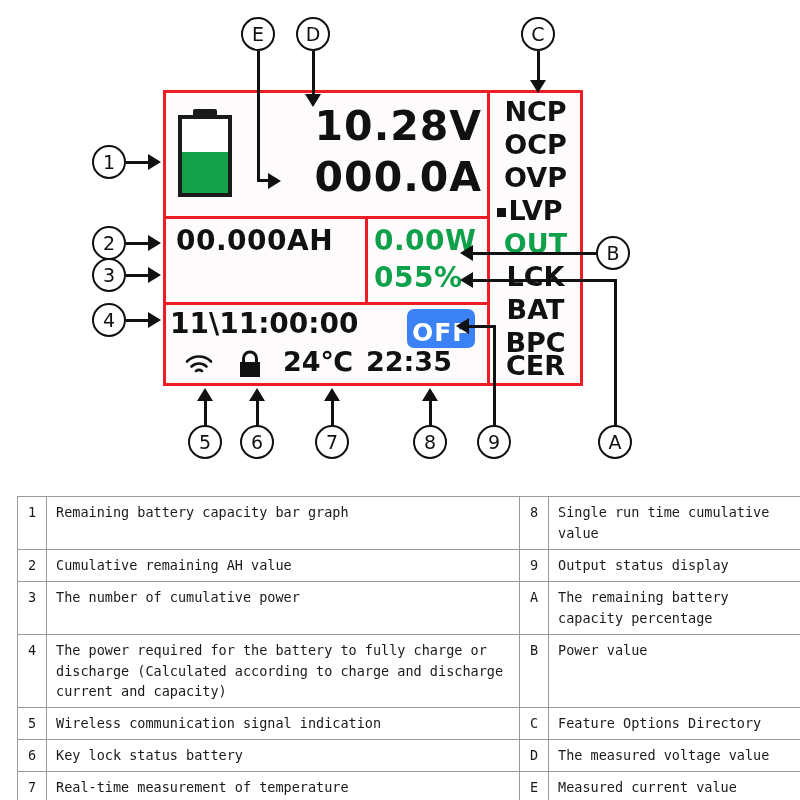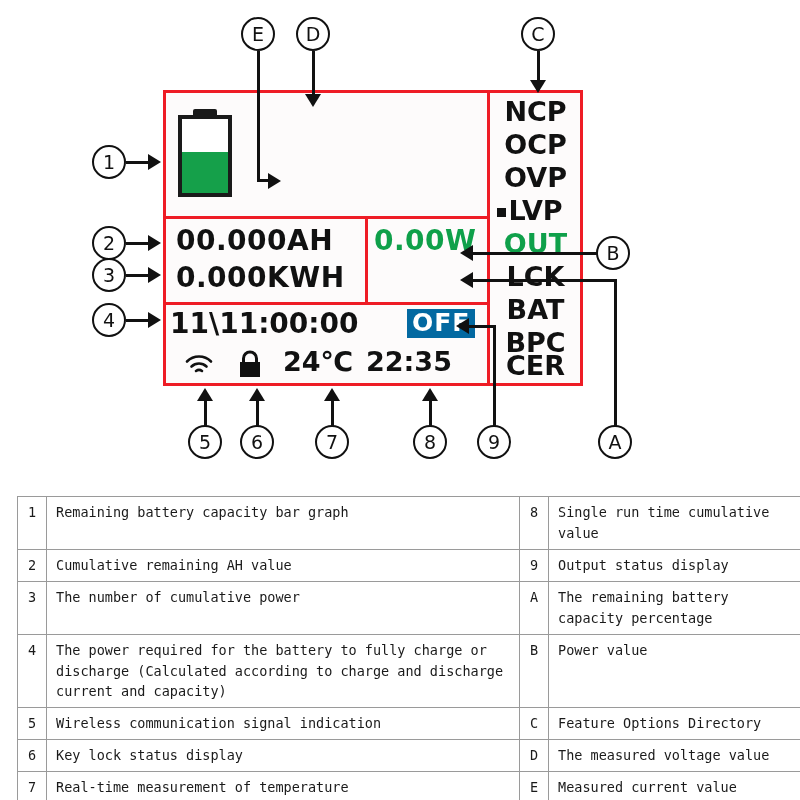--- a/index.html
+++ b/index.html
@@ -146,28 +146,29 @@
     font-family: "DejaVu Sans", sans-serif;
     font-size: 28px;
     font-weight: 700;
     color: #111111;
     letter-spacing: 0px;
     white-space: pre;
   }
   .off-badge {
     position: absolute;
     left: 241px; top: 4px;
-    padding: 1px 5px 3px 5px;
-    background: #0369a1;
+    padding: 11px 5px 3px 5px;
+    background: #3b82f6;
     color: #ffffff;
     font-family: "DejaVu Sans", sans-serif;
     font-size: 25px;
     font-weight: 700;
     line-height: 1;
     letter-spacing: 1px;
+    border-radius: 7px;
   }
   .statusbar {
     position: absolute;
     left: 0; top: 43px;
     width: 321px; height: 34px;
   }
   .wifi-icon {
     position: absolute;
     left: 19px; top: 6px;
     width: 28px; height: 22px;
@@ -300,26 +301,28 @@
 <div id="diagram">
 
   <div id="lcd">
 
     <div class="lcd-row-top">
       <div class="battery">
         <div class="cap"></div>
         <div class="shell"></div>
         <div class="fill" style="height: 40.7px;"></div>
       </div>
+      <div class="readout-v">10.28V</div>
+      <div class="readout-a">000.0A</div>
     </div>
 
     <div class="lcd-row-mid">
       <div class="ah-val">00.000AH</div>
-      <div class="kwh-val">0.000KWH</div>
       <div class="w-val">0.00W</div>
+      <div class="pct-val">055%</div>
     </div>
     <div class="mid-split"></div>
 
     <div class="lcd-row-bot">
       <div class="runtime">11\11:00:00</div>
       <div class="off-badge">OFF</div>
 
       <div class="statusbar">
         <span class="wifi-icon">
           <svg width="28" height="22" viewBox="0 0 28 22">
@@ -440,21 +443,21 @@
       <td class="desc-r">Power value</td>
     </tr>
     <tr>
       <td class="key">5</td>
       <td class="desc-l">Wireless communication signal indication</td>
       <td class="key2">C</td>
       <td class="desc-r">Feature Options Directory</td>
     </tr>
     <tr>
       <td class="key">6</td>
-      <td class="desc-l">Key lock status display</td>
+      <td class="desc-l">Key lock status battery</td>
       <td class="key2">D</td>
       <td class="desc-r">The measured voltage value</td>
     </tr>
     <tr>
       <td class="key">7</td>
       <td class="desc-l">Real-time measurement of temperature</td>
       <td class="key2">E</td>
       <td class="desc-r">Measured current value</td>
     </tr>
   </tbody>

